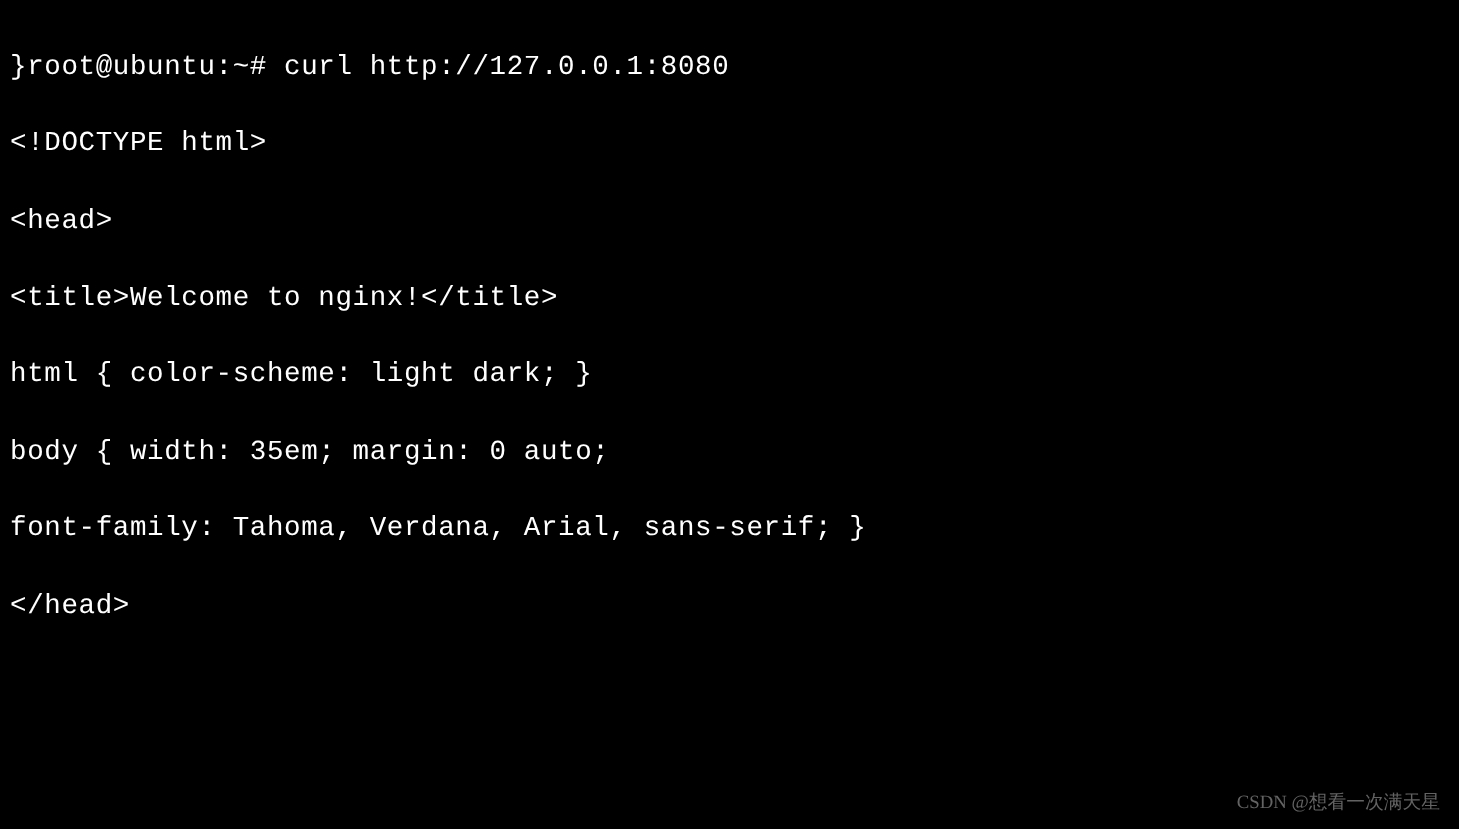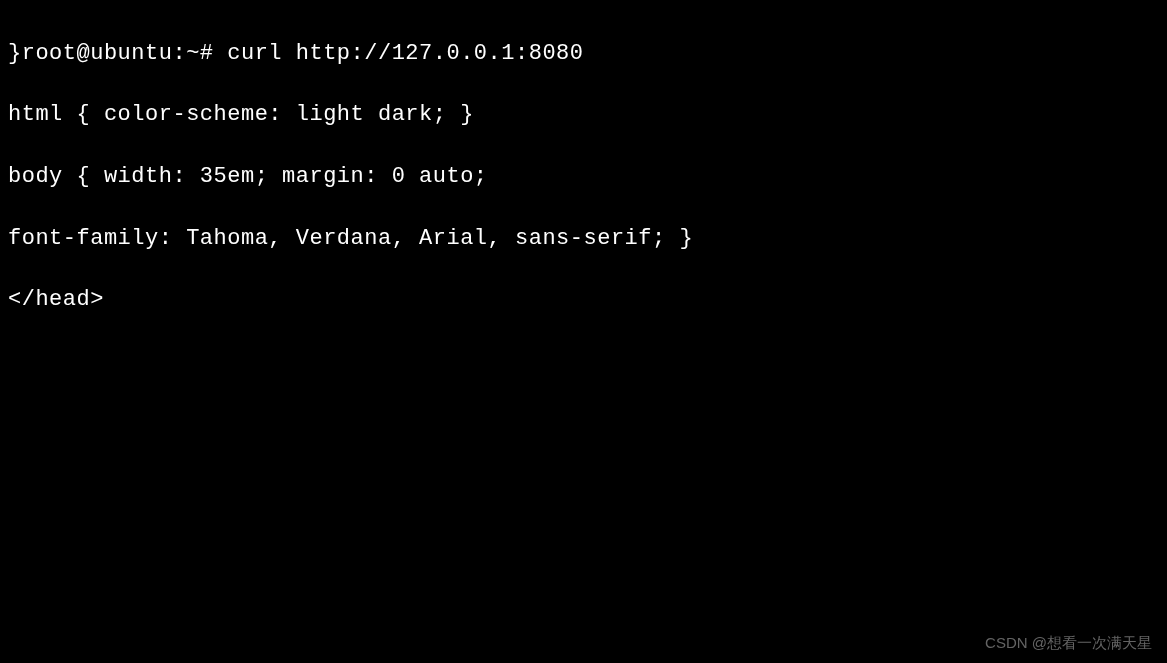--- a/index.html
+++ b/index.html
@@ -25,30 +25,33 @@
       font-weight: normal;
     }
     .line {
       display: block;
     }
     .watermark {
       position: absolute;
       bottom: 10px;
       right: 15px;
       color: rgba(180, 180, 180, 0.55);
-      font-family: Liberation Sans, sans-serif;
+      font-family: Liberation Serif, serif;
       font-size: 15px;
       letter-spacing: 0;
     }
   </style>
 </head>
 <body>
 
 <div class="terminal">
 <span class="line">}root@ubuntu:~# curl http://127.0.0.1:8080</span>
+<span class="line">&lt;!DOCTYPE html&gt;</span>
+<span class="line">&lt;head&gt;</span>
+<span class="line">&lt;title&gt;Welcome to nginx!&lt;/title&gt;</span>
 <span class="line">html { color-scheme: light dark; }</span>
 <span class="line">body { width: 35em; margin: 0 auto;</span>
 <span class="line">font-family: Tahoma, Verdana, Arial, sans-serif; }</span>
 <span class="line">&lt;/head&gt;</span>
 
 
 
 
 <span class="line"></span>
 

